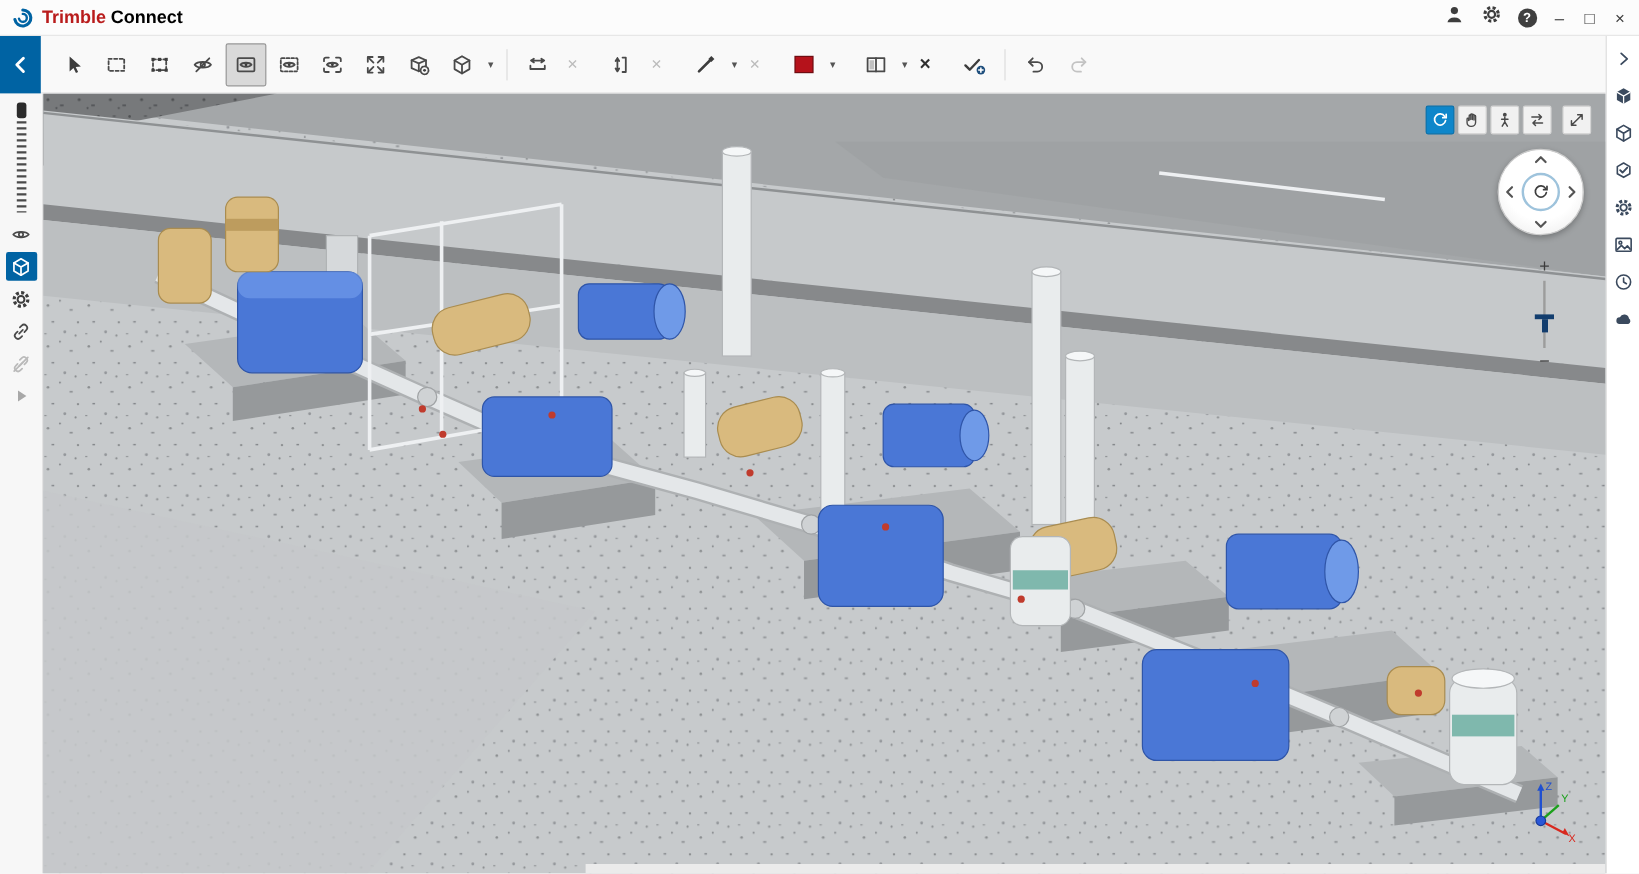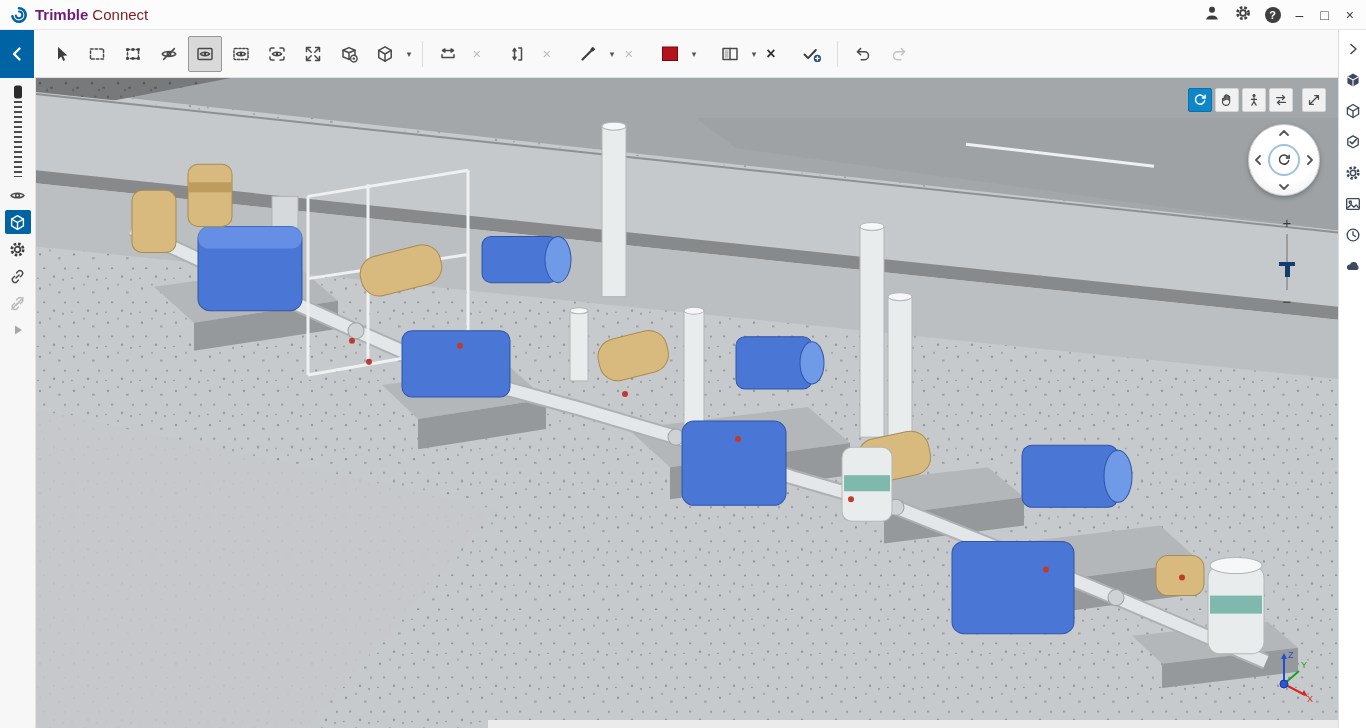--- a/index.html
+++ b/index.html
@@ -1,21 +1,21 @@
 <!DOCTYPE html>
 <html><head>
 <meta charset="utf-8">
 <style>
 *{margin:0;padding:0;box-sizing:border-box}
 html,body{width:1366px;height:728px;overflow:hidden;font-family:"Liberation Sans",sans-serif;background:#fff;user-select:none}
 
 .titlebar{height:30px;display:flex;align-items:center;padding:0 10px;background:#fcfcfc;border-bottom:1px solid #e7e7e7}
 .logo{margin-right:7px;display:flex}
-.brand-bold{font-weight:bold;font-size:15px;color:#701a75}
-.brand-light{font-weight:normal;font-size:15px;color:#7f1d1d;margin-left:4px}
+.brand-bold{font-weight:bold;font-size:15px;color:#b91c1c}
+.brand-light{font-weight:bold;font-size:15px;color:#000000;margin-left:4px}
 .titlebar-right{margin-left:auto;display:flex;align-items:center;gap:13px}
 .help-badge{width:16px;height:16px;border-radius:50%;background:#3f3f3f;color:#fff;font-size:11px;font-weight:bold;display:flex;align-items:center;justify-content:center}
 .win-glyph{font-size:14px;color:#3d3d3d;line-height:1;padding:0 2px}
 
 .app-row{display:flex;height:698px}
 .main-col{flex:1;display:flex;flex-direction:column;min-width:0}
 
 .toolbar{height:48px;background:#f9f9f9;border-bottom:1px solid #e0e0e0;display:flex;align-items:center;gap:2px}
 .back-btn{width:34px;height:48px;background:#0063a3;display:flex;align-items:center;justify-content:center;flex:none;margin-right:8px}
 .tbtn{width:34px;height:36px;display:flex;align-items:center;justify-content:center;border-radius:2px;border:1px solid transparent;flex:none;background:transparent}

